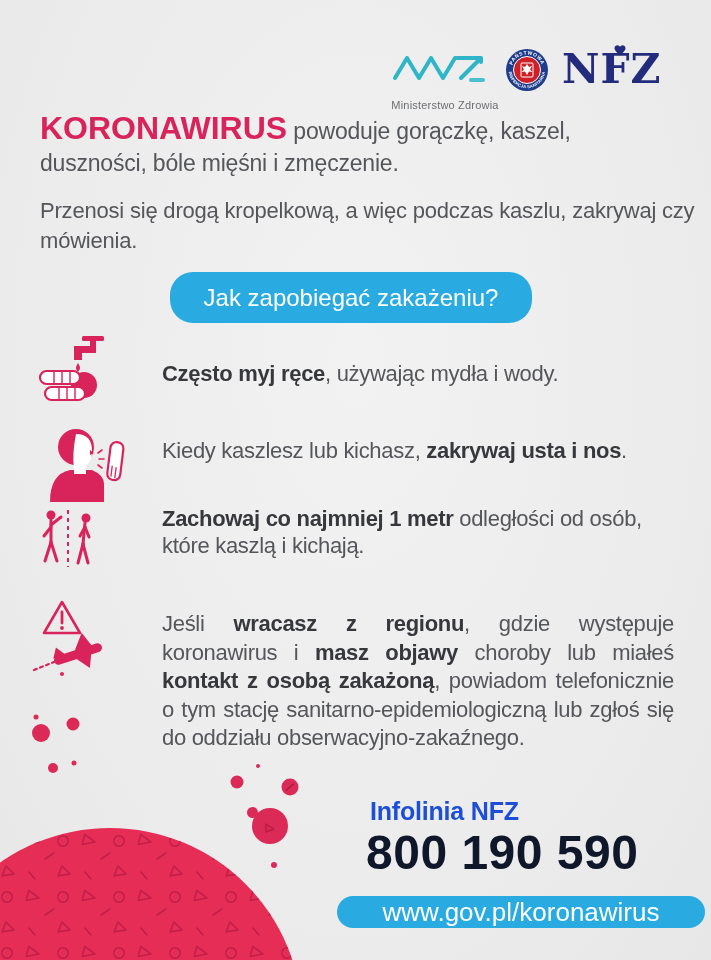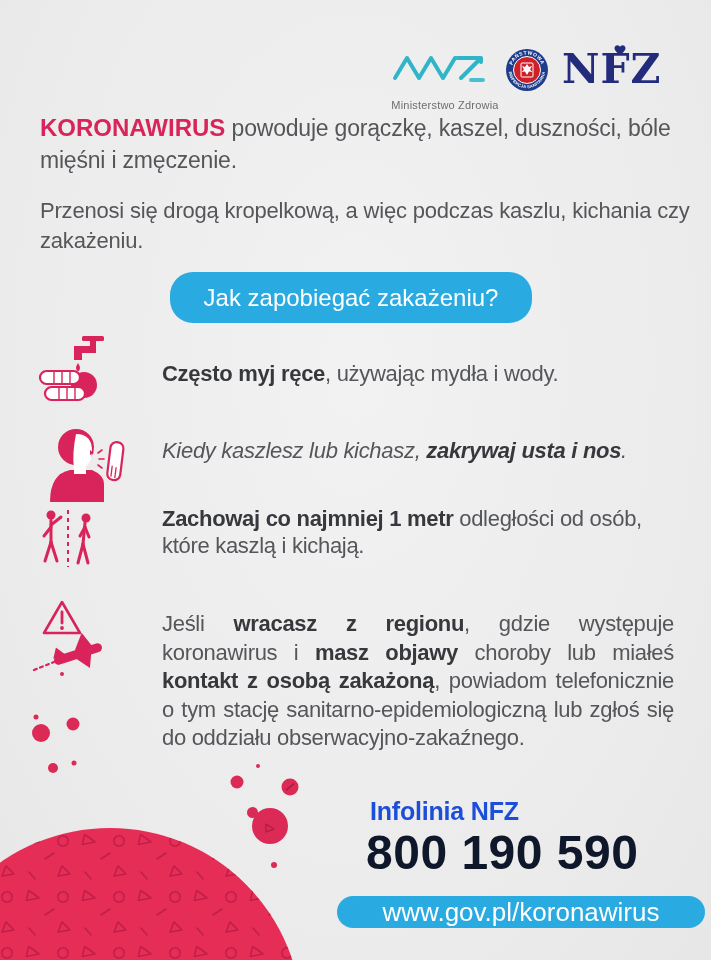--- a/index.html
+++ b/index.html
@@ -9,31 +9,31 @@
     background:radial-gradient(ellipse at 50% 38%, #f2f2f3 0%, #ebebec 70%, #e7e7e8 100%);
   }
   .abs{position:absolute;}
   
   .mz-block{left:383px;top:44px;width:124px;text-align:center;}
   .mz-caption{font-size:11px;color:#6d6e71;margin-top:13px;letter-spacing:.2px;}
   .badge{left:505px;top:48px;width:44px;height:44px;}
   .nfz{left:562px;top:44px;width:100px;height:48px;}
   
   .title-block{left:40px;top:112px;width:640px;line-height:32px;color:#55565a;font-size:23px;letter-spacing:-.2px;}
-  .title-word{color:#d9245b;font-weight:bold;font-size:24px;letter-spacing:0;}
+  .title-word{color:#d9245b;font-weight:bold;font-size:32px;letter-spacing:0;}
   .para{left:40px;top:196px;width:656px;font-size:22px;line-height:30px;color:#55565a;letter-spacing:-.2px;}
   
   .pill{background:#29abe2;color:#ffffff;display:flex;align-items:center;justify-content:center;}
   .pill1{left:170px;top:272px;width:362px;height:51px;border-radius:23px;font-size:24px;}
   .pill2{left:337px;top:896px;width:368px;height:32px;border-radius:24px;font-size:26px;cursor:pointer;}
   
   .tip-text{left:162px;width:512px;font-size:22px;color:#55565a;letter-spacing:-.3px;line-height:27px;}
   .tip-text .b{font-weight:bold;color:#37383c;}
   .tt1{top:360px;}
-  .tt2{top:437px;font-style:italic;}
+  .tt2{top:437px;}
   .tt3{top:505px;}
   .tt4{top:610px;line-height:28.5px;text-align:justify;}
   
   .hotline-label{left:370px;top:797px;font-size:25px;font-weight:bold;color:#1d4ed8;letter-spacing:-.2px;}
   .hotline-number{left:366px;top:825px;font-size:48px;font-weight:bold;color:#0f172a;letter-spacing:.5px;}
   svg{display:block;}
 </style>
 </head>
 <body>
 
@@ -71,21 +71,21 @@
     <text x="0" y="39" font-family="DejaVu Serif, serif" font-weight="bold" font-size="41" fill="#232b7c" letter-spacing="1">NFZ</text>
     <path transform="translate(52,1)" d="M6 10 C6 10 0.5 6.2 0.5 3.2 C0.5 1.3 2 0.2 3.4 0.2 C4.6 0.2 5.6 1 6 2 C6.4 1 7.4 0.2 8.6 0.2 C10 0.2 11.5 1.3 11.5 3.2 C11.5 6.2 6 10 6 10 Z" fill="#232b7c"></path>
   </svg>
 </div>
 
 <div class="abs title-block">
   <span class="title-word">KORONAWIRUS</span>
   <span>powoduje gorączkę, kaszel, duszności, bóle mięśni i zmęczenie.</span>
 </div>
 
-<div class="abs para">Przenosi się drogą kropelkową, a więc podczas kaszlu, kichania czy zakażeniu.</div>
+<div class="abs para">Przenosi się drogą kropelkową, a więc podczas kaszlu, zakrywaj czy mówienia.</div>
 
 <div class="abs pill pill1">Jak zapobiegać zakażeniu?</div>
 
 <div class="abs" style="left:36px;top:336px;">
   <svg width="86" height="70" viewBox="0 0 86 70">
     <rect x="46" y="0" width="22" height="5" rx="1.5" fill="#d9245b"></rect>
     <rect x="54" y="4" width="6" height="6" fill="#d9245b"></rect>
     <path d="M38 10 L60 10 L60 17 L46 17 L46 24 L38 24 Z" fill="#d9245b"></path>
     <path d="M42 27 q4 6 0 8.5 q-4 -2.5 0 -8.5" fill="#d9245b"></path>
     <circle cx="48" cy="49" r="13" fill="#d9245b"></circle>

